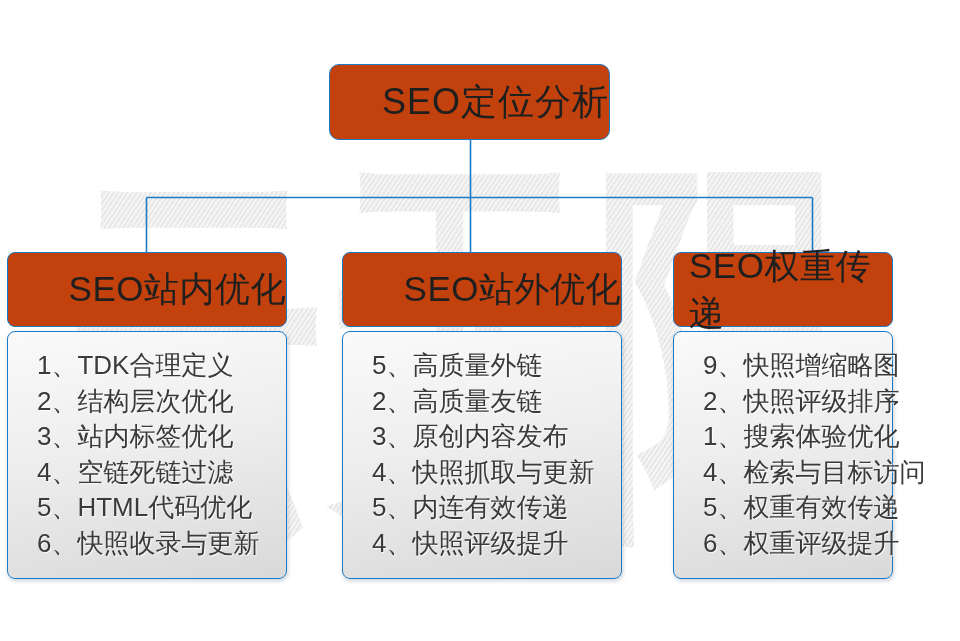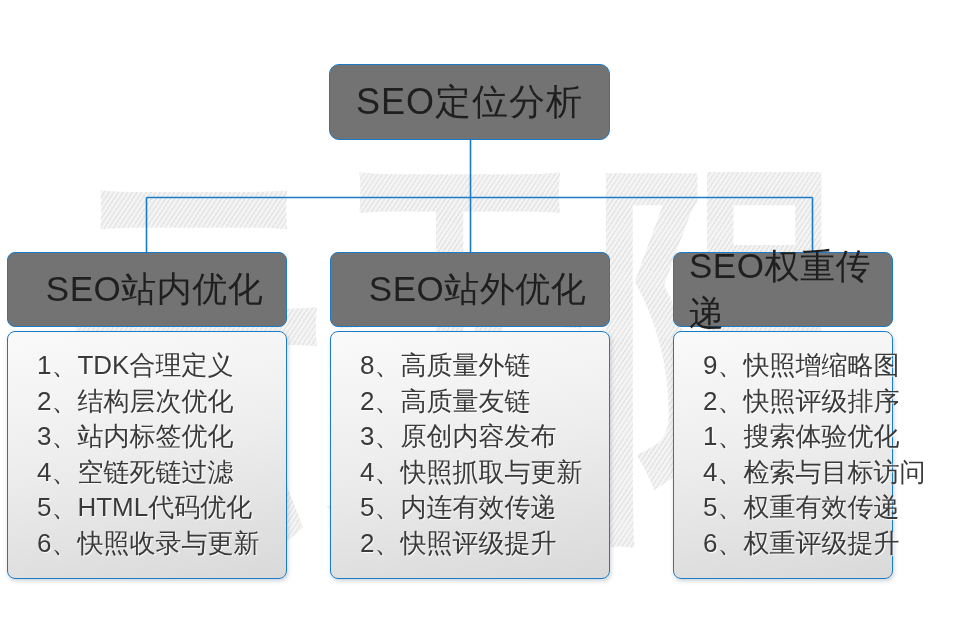--- a/index.html
+++ b/index.html
@@ -20,39 +20,39 @@
       -webkit-background-clip:text;background-clip:text;
       color:transparent;-webkit-text-fill-color:transparent;
     }
   }
   
   .connectors{position:absolute;left:0;top:0;z-index:1;}
   .connectors path{stroke:#1c7bc7;stroke-width:1.6;fill:none;}
   
   .node{
     position:absolute;z-index:2;box-sizing:border-box;
-    border:1.6px solid #1c7bc7;background:#737373;
-    display:flex;align-items:center;justify-content:center;
+    border:1.6px solid #1c7bc7;background:#c2410c;
+    display:flex;align-items:center;justify-content:flex-end;
   }
   .root-node{
     left:329px;top:64px;width:281px;height:76px;border-radius:10px;
     font-size:36px;color:#1f1f1f;letter-spacing:1px;
   }
   .branch-header{
     top:252px;height:75px;border-radius:8px;
     font-size:35px;color:#1f1f1f;letter-spacing:0.5px;padding-left:15px;
   }
   .branch-list{
     position:absolute;z-index:2;box-sizing:border-box;top:331px;height:248px;
     border:1.6px solid #1c7bc7;border-radius:8px;
     background:linear-gradient(170deg,#fafafa 0%,#eeeeee 45%,#d9d9d9 100%);
     box-shadow:1px 2px 4px rgba(110,130,150,0.35);
   }
   .col1{left:7px;width:280px;}
-  .col2{left:330px;width:280px;}
+  .col2{left:342px;width:280px;}
   .col3{left:673px;width:220px;}
   .branch-list ul{
     list-style:none;margin:0;padding:16px 8px 0 29px;
   }
   .branch-list li{
     font-size:26px;line-height:35.5px;color:#3a3a3a;white-space:nowrap;
     text-shadow:1px 1px 1px rgba(255,255,255,0.9);
   }
 </style>
 </head>
@@ -86,26 +86,26 @@
       <li>5、HTML代码优化</li>
       <li>6、快照收录与更新</li>
     </ul>
   </div>
 
   <div class="node branch-header col2">
     <span>SEO站外优化</span>
   </div>
   <div class="branch-list col2">
     <ul>
-      <li>8、高质量外链</li>
+      <li>5、高质量外链</li>
       <li>2、高质量友链</li>
       <li>3、原创内容发布</li>
       <li>4、快照抓取与更新</li>
       <li>5、内连有效传递</li>
-      <li>2、快照评级提升</li>
+      <li>4、快照评级提升</li>
     </ul>
   </div>
 
   <div class="node branch-header col3">
     <span>SEO权重传递</span>
   </div>
   <div class="branch-list col3">
     <ul>
       <li>9、快照增缩略图</li>
       <li>2、快照评级排序</li>

